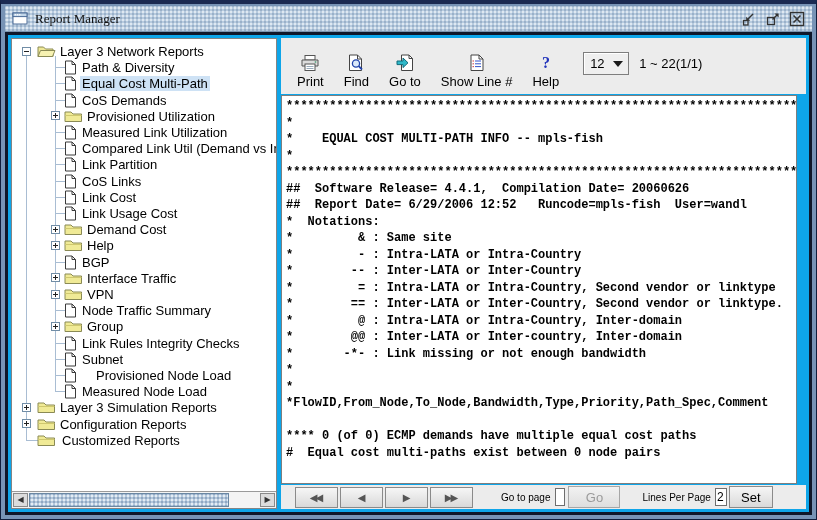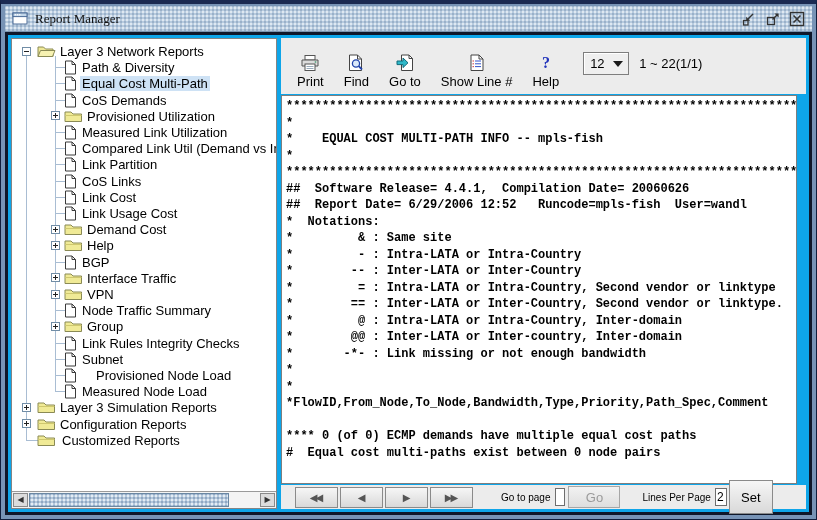--- a/index.html
+++ b/index.html
@@ -97,21 +97,21 @@
   }
   .pbtn:first-child{margin-left:14px;}
   .plabel{font-size:10px;white-space:nowrap;}
   .ptext{box-sizing:border-box;height:18px;border:1px solid #6e6e6e;background:#fff;font-size:12px;padding:0 1px;}
   .gobtn{
     width:52px;height:22px;box-sizing:border-box;margin-left:3px;cursor:default;
     background:linear-gradient(#f2f2f2,#dedede);border:1px solid #a6a6a6;color:#9a9a9a;
     display:flex;align-items:center;justify-content:center;font-size:13px;
   }
   .setbtn{
-    width:44px;height:34px;box-sizing:border-box;margin-left:2px;cursor:pointer;
+    width:44px;height:22px;box-sizing:border-box;margin-left:2px;cursor:pointer;
     background:linear-gradient(#f6f6f6,#d9d9d9);border:1px solid #8a8a8a;color:#000;
     display:flex;align-items:center;justify-content:center;font-size:13px;
   }
 </style>
 </head>
 <body>
 
 <div class="window">
   <div class="titlebar">
     <span class="winbtn" style="cursor:default">

